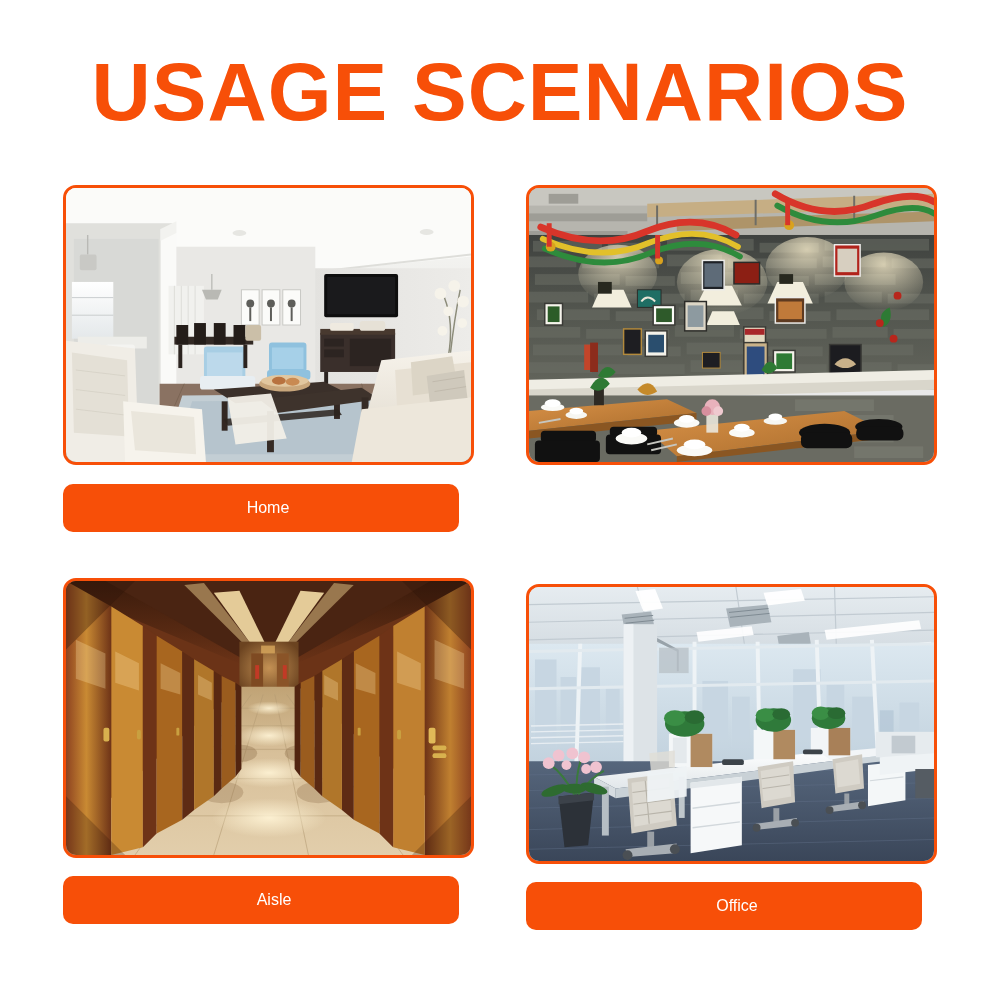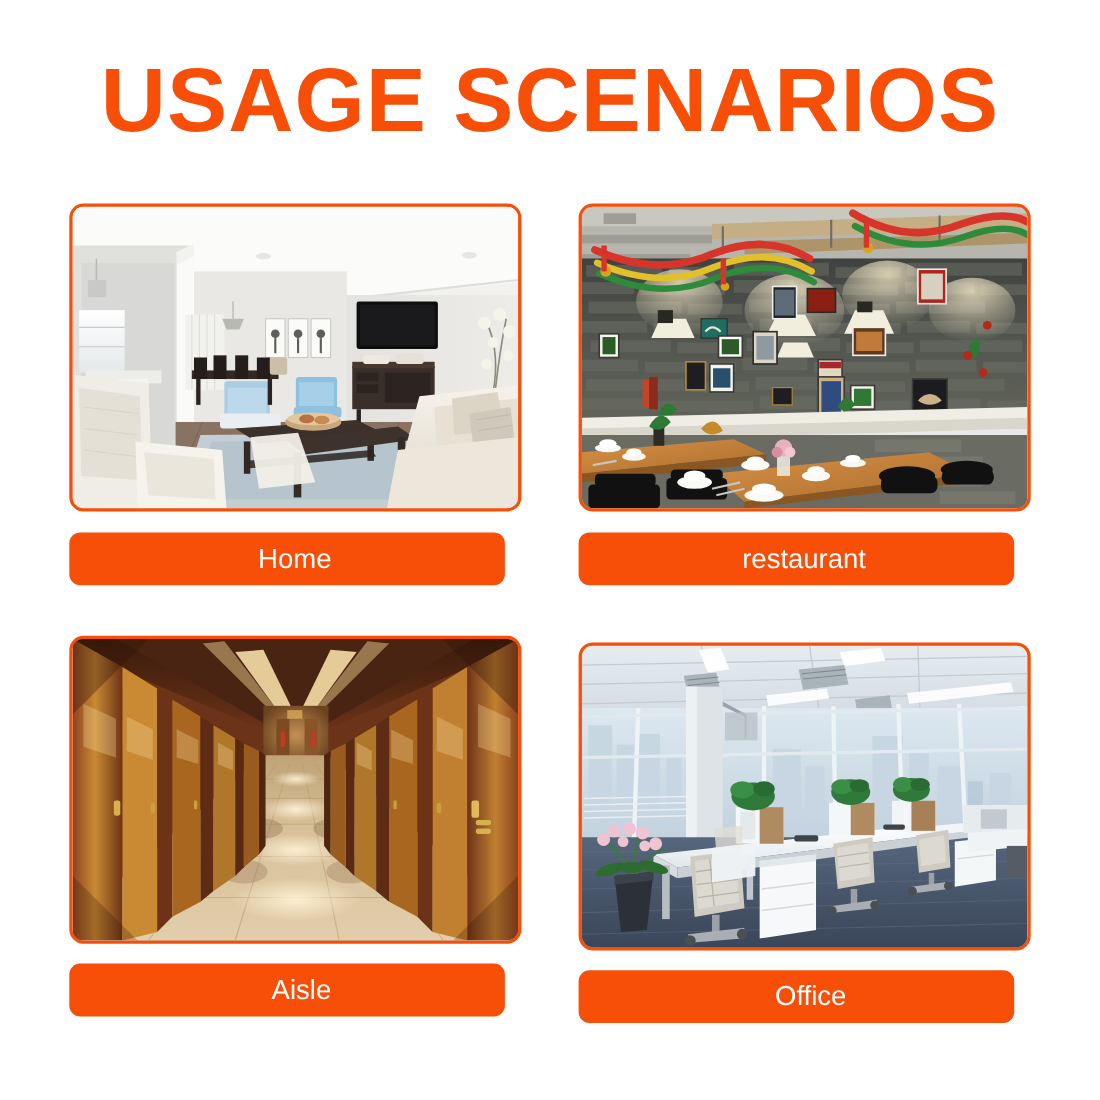--- a/index.html
+++ b/index.html
@@ -79,21 +79,21 @@
     background: #F74F08;
     border-radius: 10px;
     display: flex;
     align-items: center;
     justify-content: center;
   }
 
   .label-text {
     color: #ffffff;
     font-family: "Liberation Sans", sans-serif;
-    font-size: 25px;
+    font-size: 16px;
     font-weight: 400;
     line-height: 48px;
     padding-left: 14px;
     white-space: nowrap;
   }
 
   
   .cell-2 .label-bar, .cell-3 .label-bar { margin-top: 18px; padding-left: 12px; }
 </style>
 </head>
@@ -521,23 +521,20 @@
             <rect x="180" y="228" width="12" height="22" fill="#EAE7DC" opacity="0.9"></rect>
             <circle cx="186" cy="224" r="8" fill="#E8B2BC"></circle>
             <circle cx="180" cy="228" r="5" fill="#D78F9E"></circle>
             <circle cx="192" cy="228" r="5" fill="#EFC9CF"></circle>
             <rect x="66" y="204" width="10" height="18" fill="#2E2A24"></rect>
             <path d="M62 204 q10 -18 20 -4 q-10 12 -20 4" fill="#2E7A34"></path>
             <path d="M110 206 q12 -14 20 2 q-12 8 -20 -2" fill="#C58A2A"></path>
           </g>
         </svg>
       </div>
-      <div class="label-bar">
-        <span class="label-text">restaurant</span>
-      </div>
     </div>
 
     <div class="cell cell-2">
       <div class="photo-frame">
         <svg viewBox="0 0 411 280" preserveAspectRatio="none" aria-hidden="true">
           <defs>
             <linearGradient id="a_floor" x1="0" y1="0" x2="0" y2="1">
               <stop offset="0" stop-color="#C0A375"></stop>
                 <stop offset="0.4" stop-color="#D8C09A"></stop>
                 <stop offset="1" stop-color="#E2CEAB"></stop>

